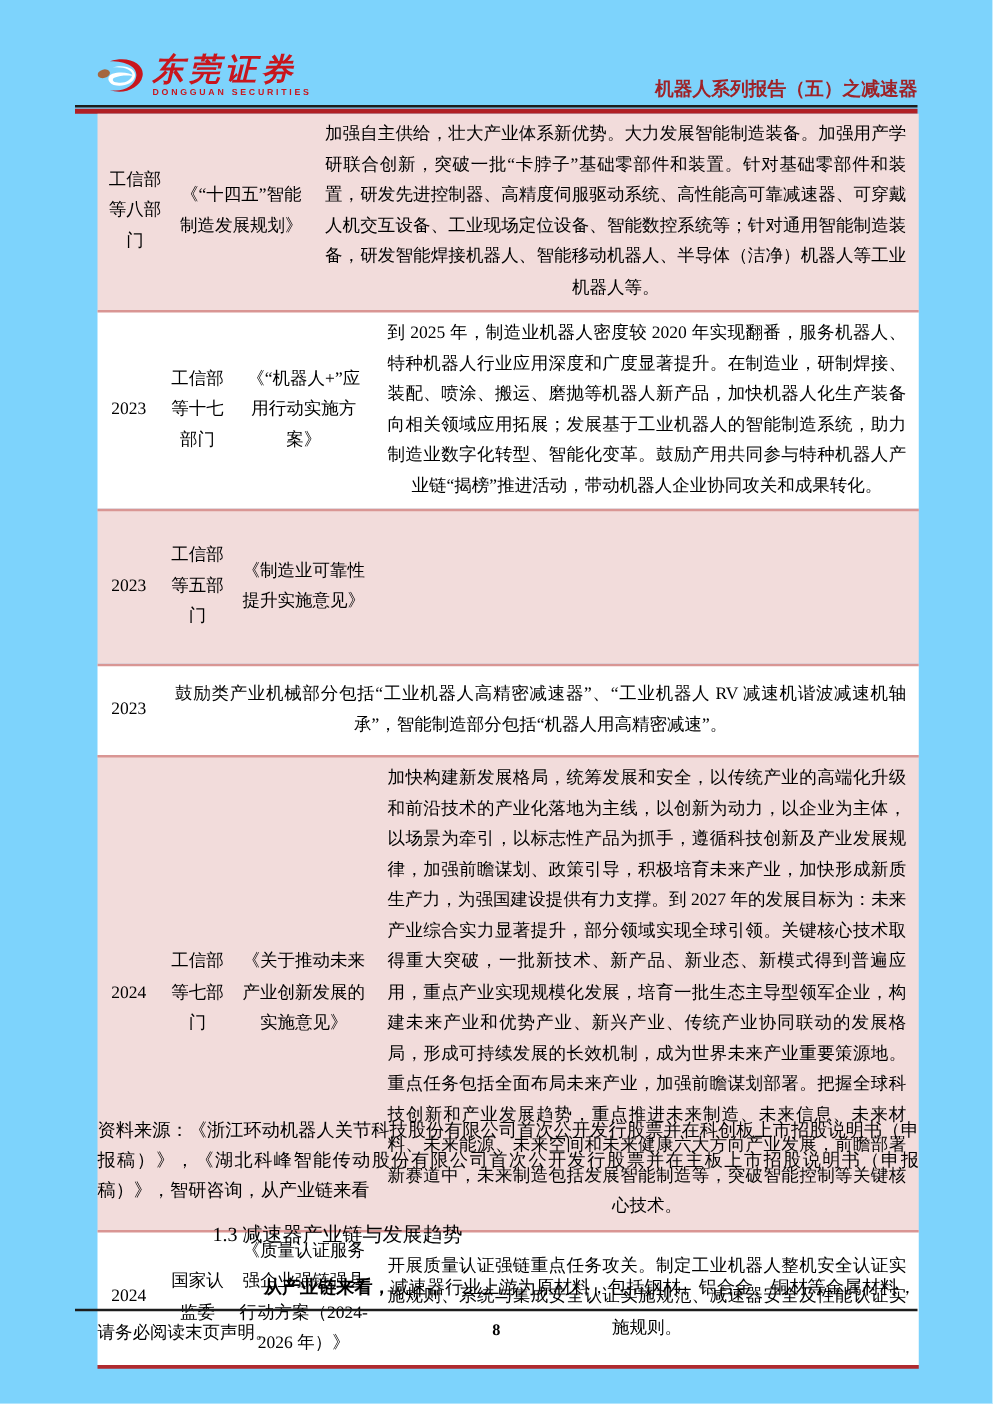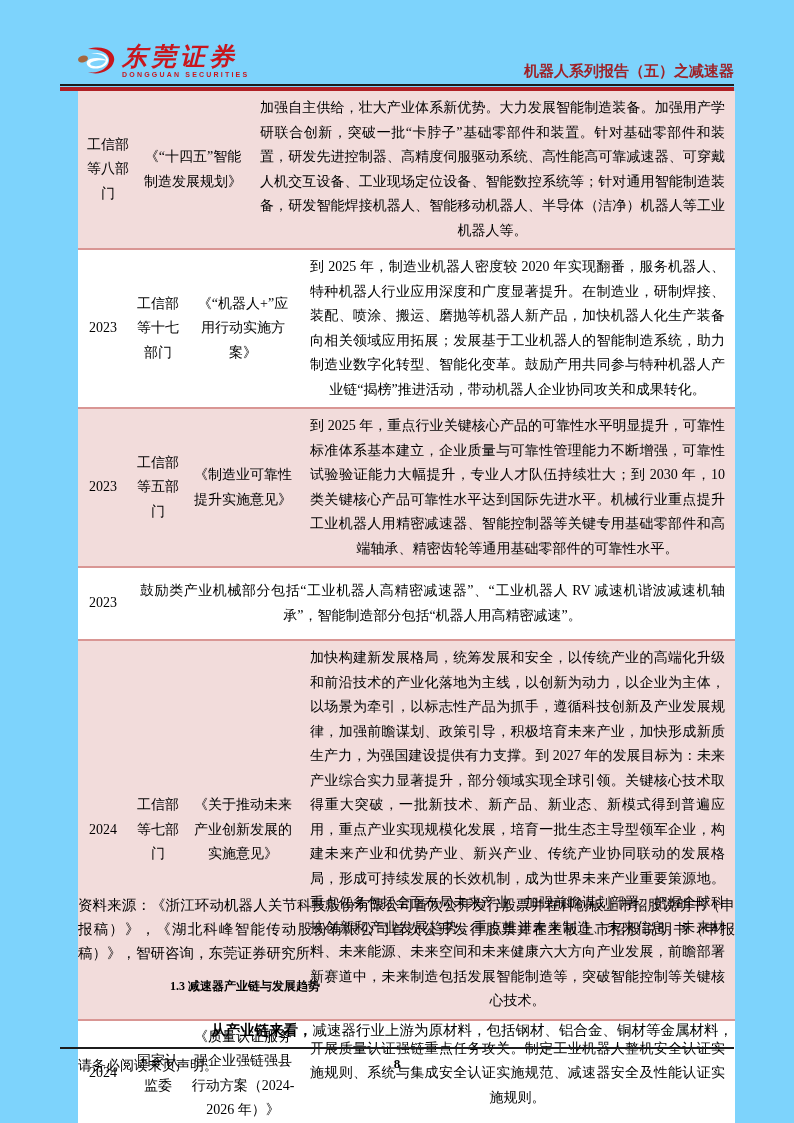--- a/index.html
+++ b/index.html
@@ -27,21 +27,21 @@
   .cell.dept   { width:60px; flex:none; }
   .cell.policy { width:110px; flex:none; }
   .cell.desc   { flex:1; display:block; text-align:justify; text-align-last:center; padding:5px 10px 5px 12px; align-self:center; }
   .r1 { min-height:124px; } .r2 { min-height:121px; } .r3 { min-height:124px; }
   .r4 { min-height:73px; }  .r5 { min-height:264px; } .r6 { min-height:82px; }
 
   
   .source { position:absolute; left:78px; top:893px; width:657px; font-size:14.5px; line-height:24px; text-align:justify; color:#000; }
 
   
-  .sec-heading { position:absolute; left:170px; top:978px; font-size:12px; font-weight:bold; color:#000; }
+  .sec-heading { position:absolute; left:170px; top:978px; font-size:16px; font-weight:normal; color:#000; }
   .para { position:absolute; left:182px; top:1018px; width:565px; font-size:14.5px; line-height:24px; text-indent:2em; text-align:justify; }
   .para .lead { font-weight:bold; }
 
   
   .foot-rule { position:absolute; left:60px; right:60px; top:1047px; height:2px; background:#1c1c1c; }
   .foot-disclaimer { position:absolute; left:78px; top:1057px; font-size:14px; color:#000; }
   .foot-page { position:absolute; left:0; right:0; top:1056px; text-align:center; font-size:13px; font-weight:bold; }
 </style>
 </head>
 <body>
@@ -75,21 +75,20 @@
       <div class="cell year">2023</div>
       <div class="cell dept">工信部等十七部门</div>
       <div class="cell policy">《“机器人+”应用行动实施方案》</div>
       <div class="cell desc">到 2025 年，制造业机器人密度较 2020 年实现翻番，服务机器人、特种机器人行业应用深度和广度显著提升。在制造业，研制焊接、装配、喷涂、搬运、磨抛等机器人新产品，加快机器人化生产装备向相关领域应用拓展；发展基于工业机器人的智能制造系统，助力制造业数字化转型、智能化变革。鼓励产用共同参与特种机器人产业链“揭榜”推进活动，带动机器人企业协同攻关和成果转化。</div>
     </div>
 
     <div class="trow pink r3">
       <div class="cell year">2023</div>
       <div class="cell dept">工信部等五部门</div>
       <div class="cell policy">《制造业可靠性提升实施意见》</div>
-      <div class="cell desc">到 2025 年，重点行业关键核心产品的可靠性水平明显提升，可靠性标准体系基本建立，企业质量与可靠性管理能力不断增强，可靠性试验验证能力大幅提升，专业人才队伍持续壮大；到 2030 年，10 类关键核心产品可靠性水平达到国际先进水平。机械行业重点提升工业机器人用精密减速器、智能控制器等关键专用基础零部件和高端轴承、精密齿轮等通用基础零部件的可靠性水平。</div>
     </div>
 
     <div class="trow white r4">
       <div class="cell year">2023</div>
       <div class="cell desc">鼓励类产业机械部分包括“工业机器人高精密减速器”、“工业机器人 RV 减速机谐波减速机轴承”，智能制造部分包括“机器人用高精密减速”。</div>
     </div>
 
     <div class="trow pink r5">
       <div class="cell year">2024</div>
       <div class="cell dept">工信部等七部门</div>
@@ -99,21 +98,21 @@
 
     <div class="trow white r6">
       <div class="cell year">2024</div>
       <div class="cell dept">国家认监委</div>
       <div class="cell policy">《质量认证服务强企业强链强县行动方案（2024-2026 年）》</div>
       <div class="cell desc">开展质量认证强链重点任务攻关。制定工业机器人整机安全认证实施规则、系统与集成安全认证实施规范、减速器安全及性能认证实施规则。</div>
     </div>
 
   </div>
 
-  <p class="source">资料来源：《浙江环动机器人关节科技股份有限公司首次公开发行股票并在科创板上市招股说明书（申报稿）》，《湖北科峰智能传动股份有限公司首次公开发行股票并在主板上市招股说明书（申报稿）》，智研咨询，东莞证券研究所</p>
+  <p class="source">资料来源：《浙江环动机器人关节科技股份有限公司首次公开发行股票并在科创板上市招股说明书（申报稿）》，《湖北科峰智能传动股份有限公司首次公开发行股票并在主板上市招股说明书（申报稿）》，智研咨询，从产业链来看</p>
 
   <h2 class="sec-heading">1.3 减速器产业链与发展趋势</h2>
   <p class="para"><span class="lead">从产业链来看，</span><span>减速器行业上游为原材料，包括钢材、铝合金、铜材等金属材料，</span></p>
 
   <div class="foot-rule"></div>
   <div class="foot-disclaimer">请务必阅读末页声明。</div>
   <div class="foot-page">8</div>
 
 </div>
 

